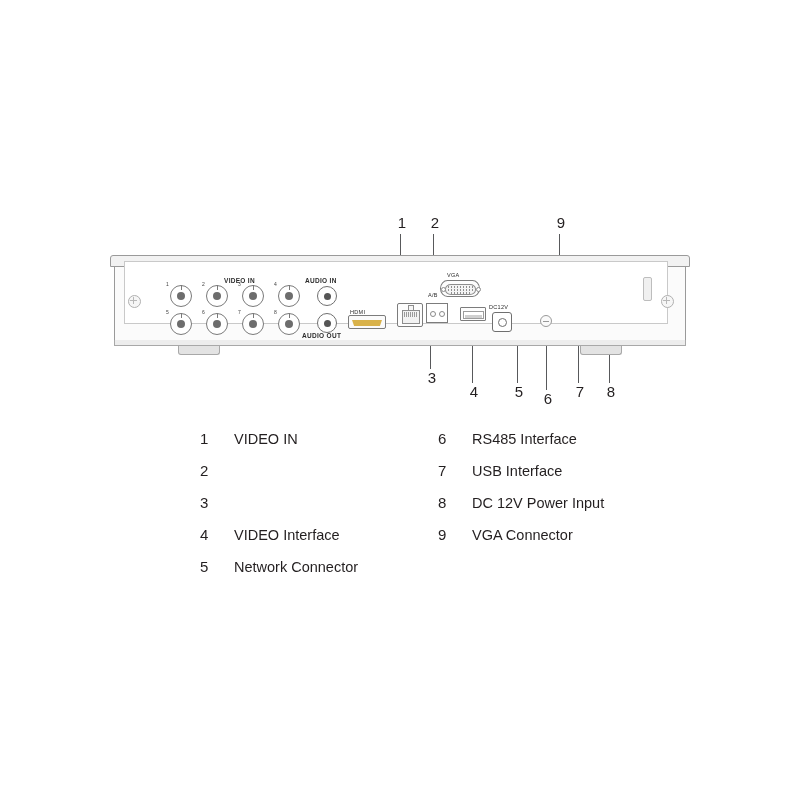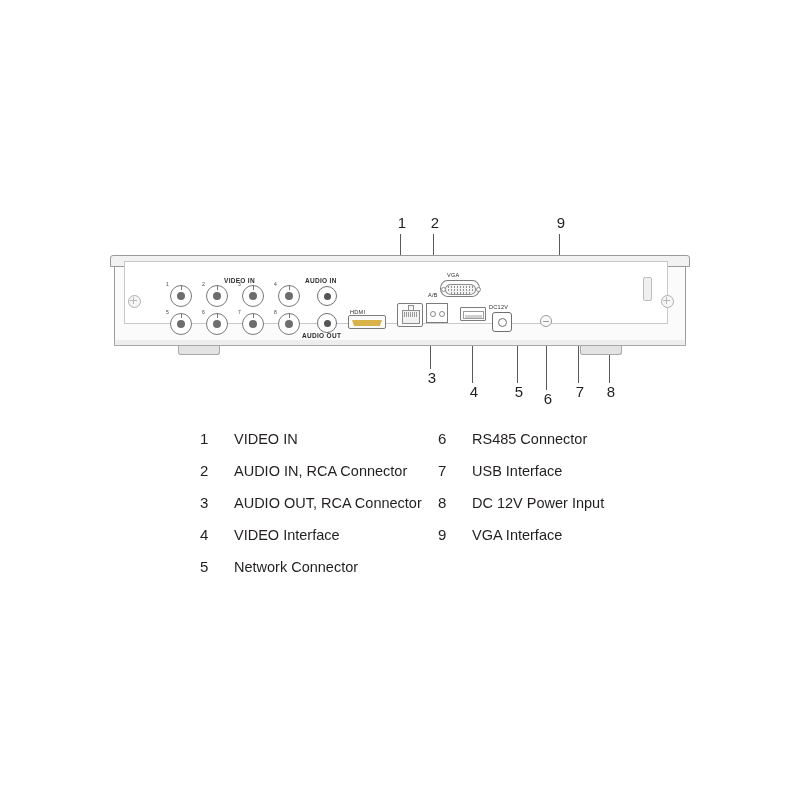--- a/index.html
+++ b/index.html
@@ -478,47 +478,45 @@
 </div>
 
 <div id="legend">
   <div class="legend-col left">
     <div class="legend-row">
       <span class="legend-num">1</span>
       <span class="legend-text">VIDEO IN</span>
     </div>
     <div class="legend-row">
       <span class="legend-num">2</span>
-      <span class="legend-text">AUDIO IN, RCA Connector</span>
     </div>
     <div class="legend-row">
       <span class="legend-num">3</span>
-      <span class="legend-text">AUDIO OUT, RCA Connector</span>
     </div>
     <div class="legend-row">
       <span class="legend-num">4</span>
       <span class="legend-text">VIDEO Interface</span>
     </div>
     <div class="legend-row">
       <span class="legend-num">5</span>
       <span class="legend-text">Network Connector</span>
     </div>
   </div>
 
   <div class="legend-col right">
     <div class="legend-row">
       <span class="legend-num">6</span>
-      <span class="legend-text">RS485 Connector</span>
+      <span class="legend-text">RS485 Interface</span>
     </div>
     <div class="legend-row">
       <span class="legend-num">7</span>
       <span class="legend-text">USB Interface</span>
     </div>
     <div class="legend-row">
       <span class="legend-num">8</span>
       <span class="legend-text">DC 12V Power Input</span>
     </div>
     <div class="legend-row">
       <span class="legend-num">9</span>
-      <span class="legend-text">VGA Interface</span>
+      <span class="legend-text">VGA Connector</span>
     </div>
   </div>
 </div>
 
 </body></html>

